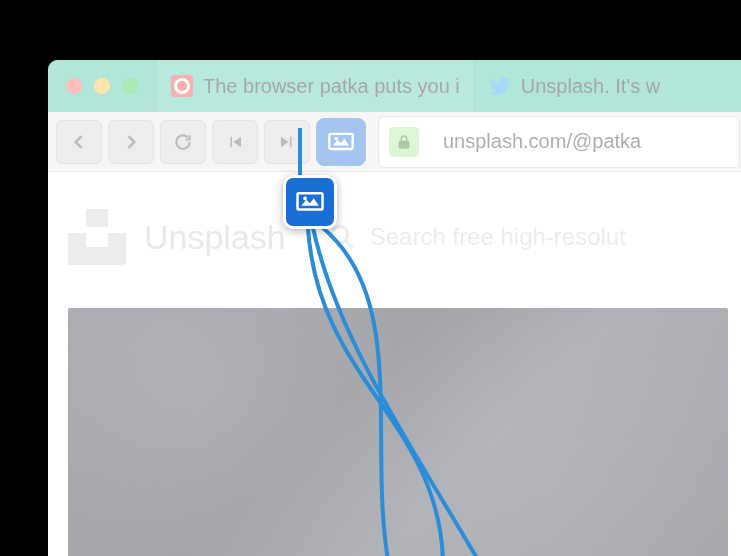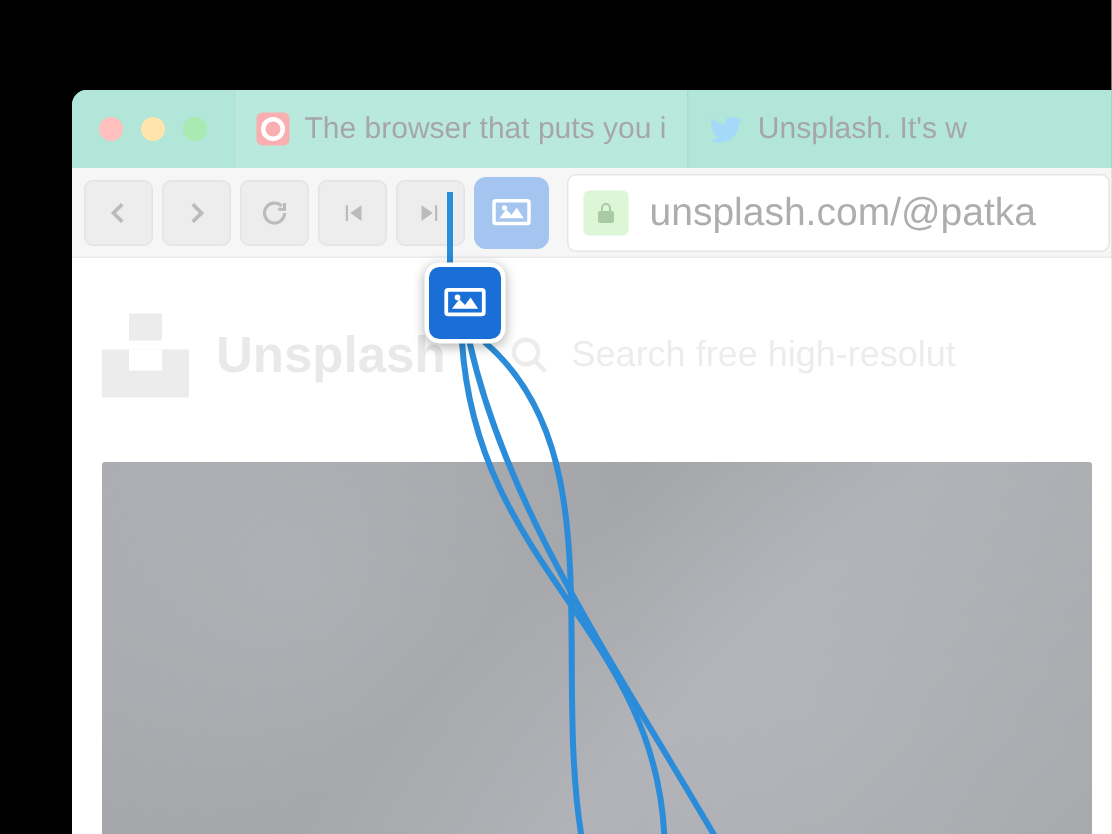--- a/index.html
+++ b/index.html
@@ -120,22 +120,22 @@
     }
     .url-bar {
       flex: 1;
       height: 52px;
       background: #fff;
       border: 1px solid #c0c0c0;
       border-radius: 6px;
       display: flex;
       align-items: center;
       padding: 0 10px;
-      gap: 14px;
-      font-size: 26px;
+      gap: 24px;
+      font-size: 20px;
       color: #333;
       margin-left: 6px;
     }
     .lock-badge {
       width: 30px; height: 30px;
       background: #a8e89a;
       border-radius: 4px;
       display: flex;
       align-items: center;
       justify-content: center;
@@ -170,21 +170,21 @@
       background: #d0d0d0;
     }
     .unsplash-logo .cut {
       position: absolute;
       top: 24px; left: 18px;
       width: 22px; height: 14px;
       background: #fff;
     }
     .brand-name {
       font-size: 34px;
-      font-weight: 700;
+      font-weight: 400;
       color: #c9c9c9;
     }
     .search-area {
       display: flex;
       align-items: center;
       gap: 14px;
       margin-left: 24px;
       color: #d0d0d0;
     }
     .search-placeholder {
@@ -241,21 +241,21 @@
   <div class="titlebar">
     <div class="traffic-lights">
       <div class="light red"></div>
       <div class="light yellow"></div>
       <div class="light green"></div>
     </div>
     <div class="tab active">
       <span class="tab-icon">
           <span class="vivaldi-icon"></span>
         </span>
-      <span>The browser that puts you i</span>
+      <span>The browser patka puts you i</span>
     </div>
     <div class="tab">
       <span class="tab-icon">
         <svg width="22" height="22" viewBox="0 0 24 24">
             <path fill="#1DA1F2" d="M23 5.1c-.8.4-1.7.6-2.6.8.9-.6 1.6-1.4 2-2.5-.9.5-1.9.9-2.9 1.1C18.6 3.6 17.4 3 16 3c-2.6 0-4.7 2.1-4.7 4.7 0 .4 0 .7.1 1.1C7.5 8.6 4 6.7 1.7 3.9c-.4.7-.6 1.5-.6 2.4 0 1.6.8 3.1 2.1 3.9-.8 0-1.5-.2-2.1-.6v.1c0 2.3 1.6 4.2 3.8 4.6-.4.1-.8.2-1.2.2-.3 0-.6 0-.9-.1.6 1.9 2.3 3.2 4.4 3.3-1.6 1.3-3.6 2-5.8 2-.4 0-.7 0-1.1-.1C2.3 21 4.8 21.8 7.5 21.8c9 0 14-7.5 14-14v-.6c1-.7 1.8-1.6 2.5-2.6z"></path>
           </svg>
       </span>
       <span>Unsplash. It's w</span>
     </div>
   </div>

